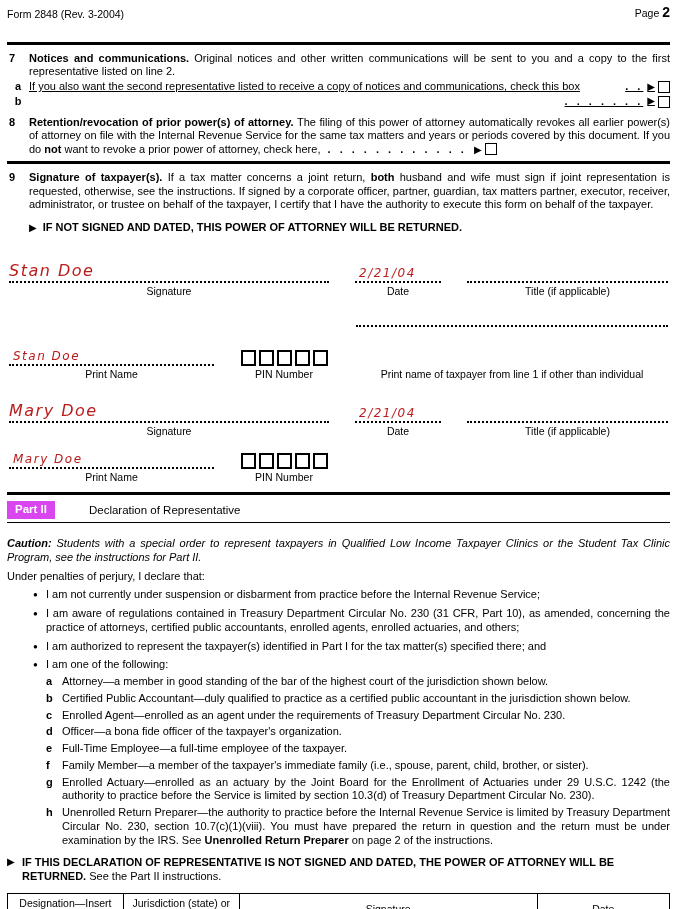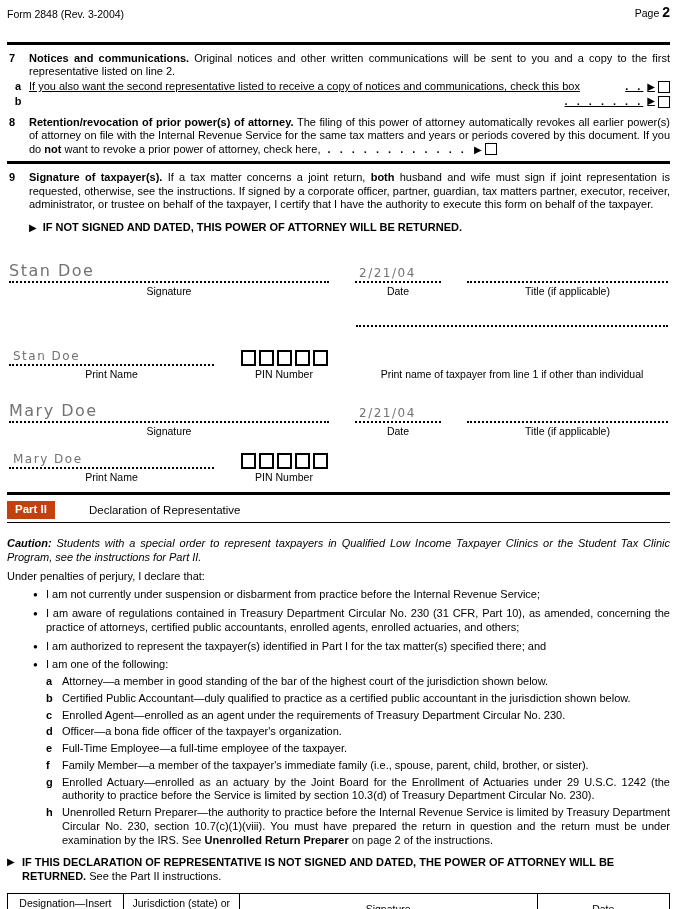--- a/index.html
+++ b/index.html
@@ -31,35 +31,35 @@
   .checkbox { width:12px; height:12px; border:1.5px solid #000; display:inline-block; flex:0 0 12px; }
   .attach-warning { font-weight:bold; margin-top:3px; }
   .sign-warning { font-weight:bold; margin-top:9px; }
 
   
   .sig-block { padding:0 2px; }
   .sig-row { display:flex; margin-top:22px; }
   .sig-col { display:flex; flex-direction:column; justify-content:flex-end; }
   .fill-line { border-bottom:2px dotted #000; min-height:15px; display:flex; align-items:flex-end; }
   .line-label { text-align:center; font-size:10.5px; padding-top:2px; }
-  .hand { font-family:"DejaVu Sans",cursive; letter-spacing:1.5px; color:#737373; }
+  .hand { font-family:"DejaVu Sans",cursive; font-style:italic; letter-spacing:1.5px; color:#b91c1c; }
   .hand-lg { font-size:16px; }
   .hand-sm { font-size:12px; padding-left:4px; }
   .sig-main { flex:0 0 320px; }
   .sig-date { flex:0 0 86px; margin-left:26px; }
   .sig-title { flex:1; margin-left:26px; }
   .pn-name { flex:0 0 205px; }
   .pn-pin { flex:0 0 96px; margin-left:22px; }
   .pn-other { flex:1; margin-left:24px;gap:39px; }
   .pin-boxes { display:flex; gap:3px; align-items:flex-end; justify-content:center; }
   .pin-box { width:15px; height:16px; border:2px solid #000; }
 
   
   .part-hdr { display:flex; align-items:center; margin-top:4px; padding:2px 0 3px 0; }
-  .part-badge { background:#c2410c; color:#fff; font-weight:bold; font-size:11.5px; padding:1px 8px 2px 8px; }
+  .part-badge { background:#d946ef; color:#fff; font-weight:bold; font-size:11.5px; padding:1px 8px 2px 8px; }
   .part-title { font-weight:normal; font-size:11.5px; margin-left:34px; }
   .rule-thin { height:1.5px; background:#000; }
   .caution { margin-top:14px; }
   .perjury { margin-top:5px; }
   .bullet-row { display:flex; margin-top:5px; }
   .bullet-glyph { flex:0 0 13px; margin-left:26px; font-size:8px; padding-top:2px; }
   .bullet-text { flex:1; }
   .def-row { display:flex; margin-top:3px; }
   .def-letter { flex:0 0 16px; margin-left:39px; font-weight:bold; }
   .def-text { flex:1; }

